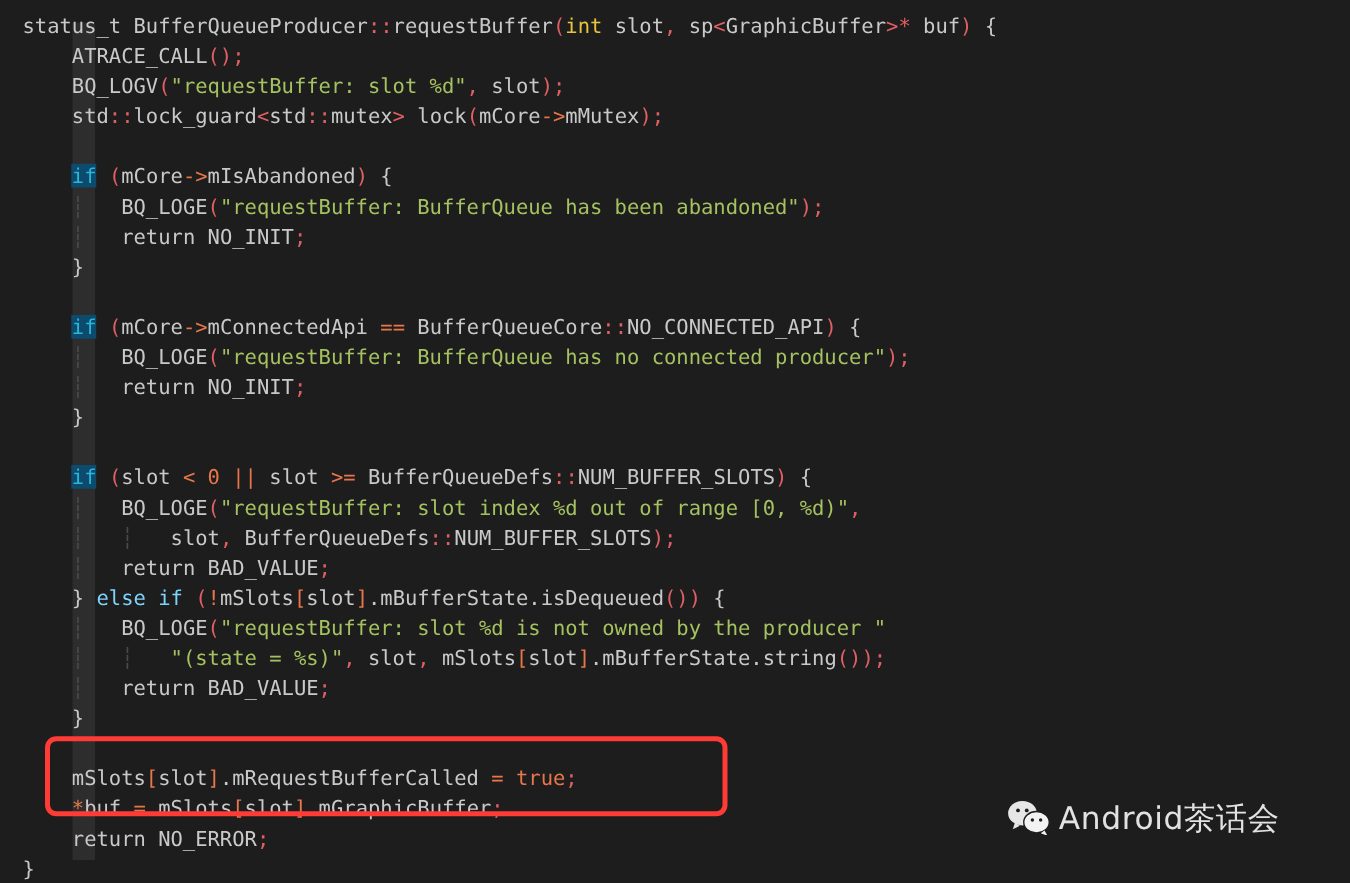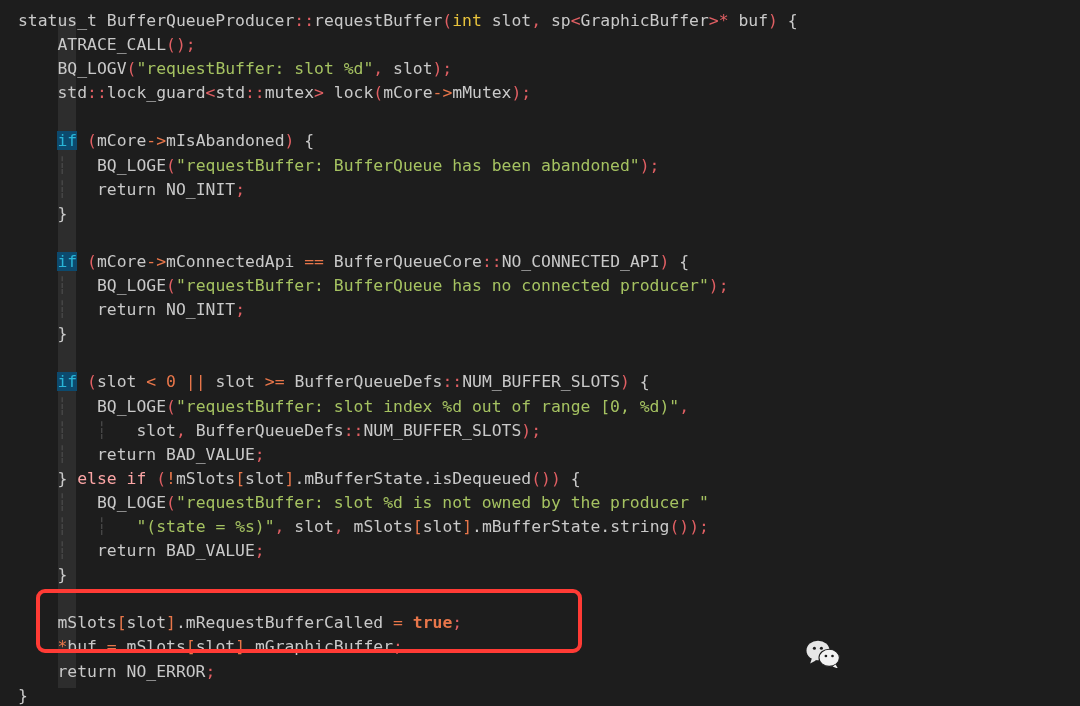--- a/index.html
+++ b/index.html
@@ -36,28 +36,28 @@
     font-size: 16.4px;
     line-height: 24.1px;
     white-space: pre;
     letter-spacing: 0px;
     color: #c8c8c8;
   }
   .ln { display: block; height: 24.1px; }
 
   
   .plain  { color: #c9c9c9; }
-  .kw     { color: #fca5a5; }
+  .kw     { color: #7dd3fc; }
   .kwbg   { color: #29b6d8; background: #0c4a6e; }
   .type   { color: #e8c33c; }
   .str    { color: #a5c261; }
   .punc   { color: #e05f63; }
   .op     { color: #e8764a; }
   .num    { color: #e8764a; }
-  .bool   { color: #e8764a; font-weight: bold; }
+  .bool   { color: #e8764a; }
   .guide  { color: #4a4a4a; }
 
   
   #highlight-box {
     position: absolute;
     left: 36px;
     top: 589px;
     width: 546px;
     height: 64px;
     border: 4px solid #ff3b35;
@@ -104,15 +104,16 @@
         <ellipse cx="12" cy="10.5" rx="11.5" ry="9.8" fill="#e6e6e6"></ellipse>
         <polygon points="6,18 4.2,23.4 9.8,20.6" fill="#e6e6e6"></polygon>
         <circle cx="8.4" cy="8.3" r="1.55" fill="#1d1d1d"></circle>
         <circle cx="15.4" cy="8.3" r="1.55" fill="#1d1d1d"></circle>
         <ellipse cx="23.2" cy="17.8" rx="10.2" ry="8.6" fill="#f2f2f2" stroke="#1d1d1d" stroke-width="1.1"></ellipse>
         <polygon points="29.6,24.4 32,28.6 26.6,26.6" fill="#f2f2f2"></polygon>
         <circle cx="19.9" cy="16" r="1.35" fill="#1d1d1d"></circle>
         <circle cx="26.5" cy="16" r="1.35" fill="#1d1d1d"></circle>
       </svg>
     </span>
+    <span class="wm-text">Android茶话会</span>
   </div>
 
 </div>
 
 </body></html>

